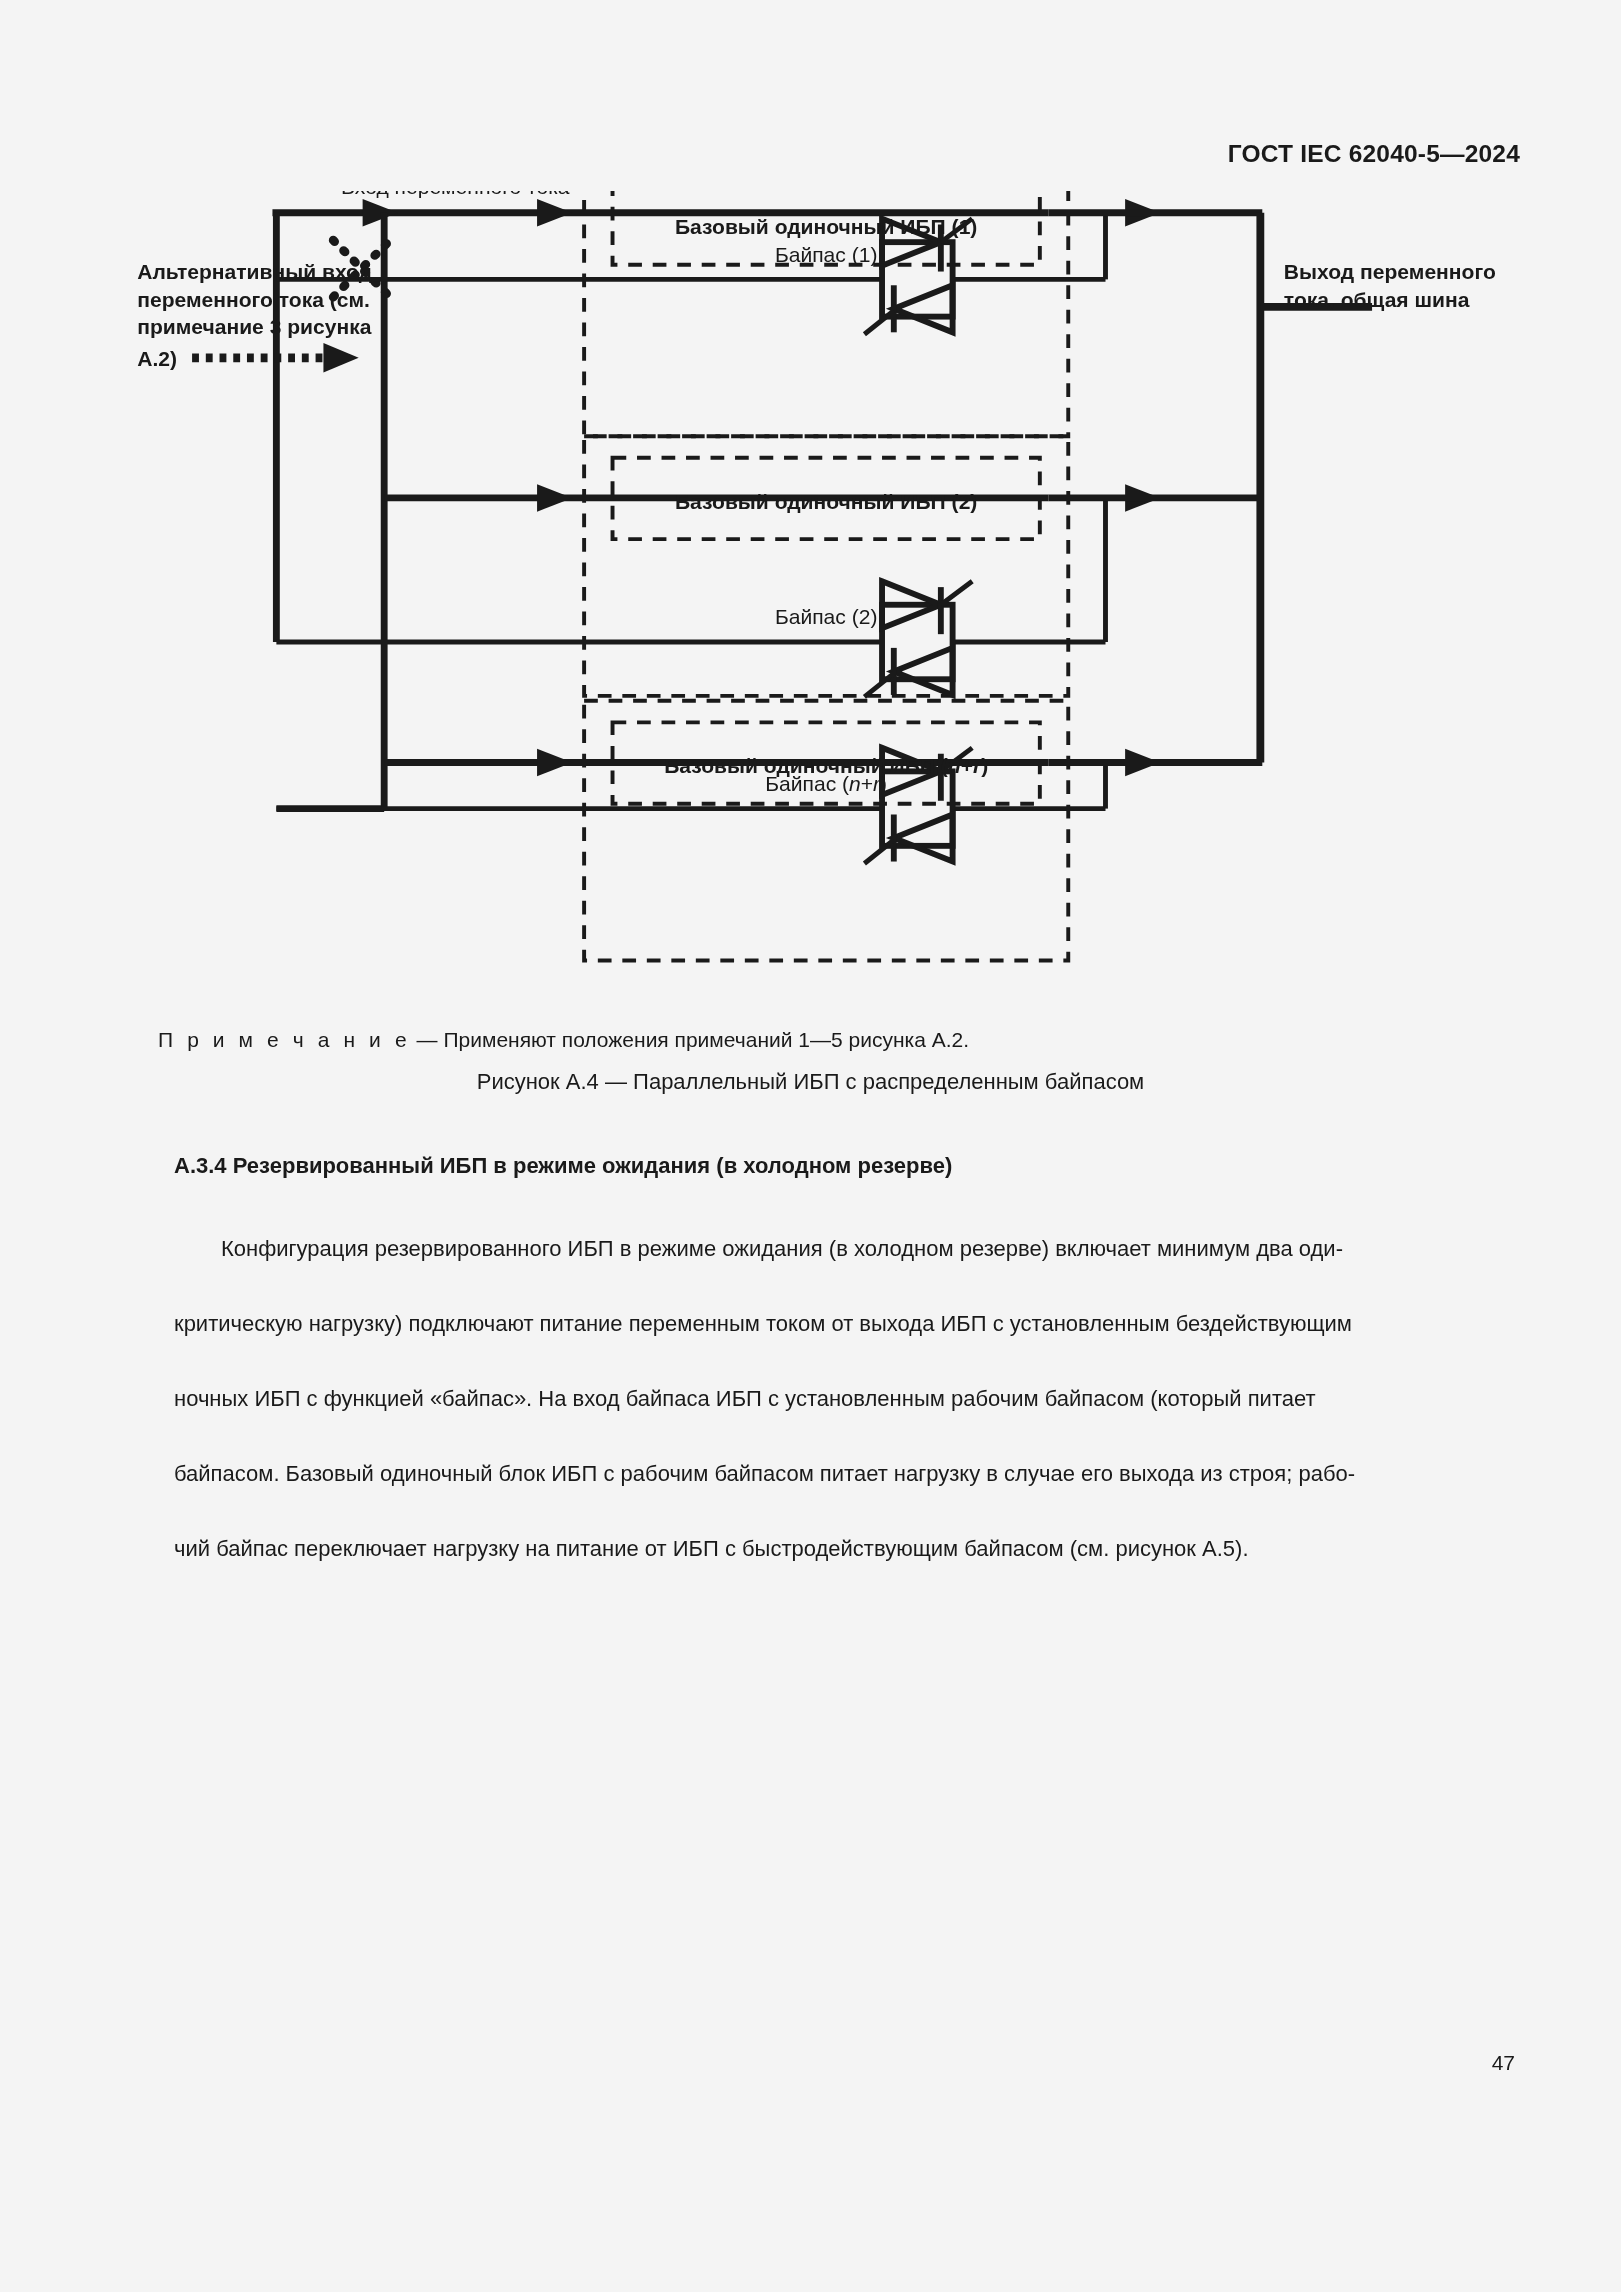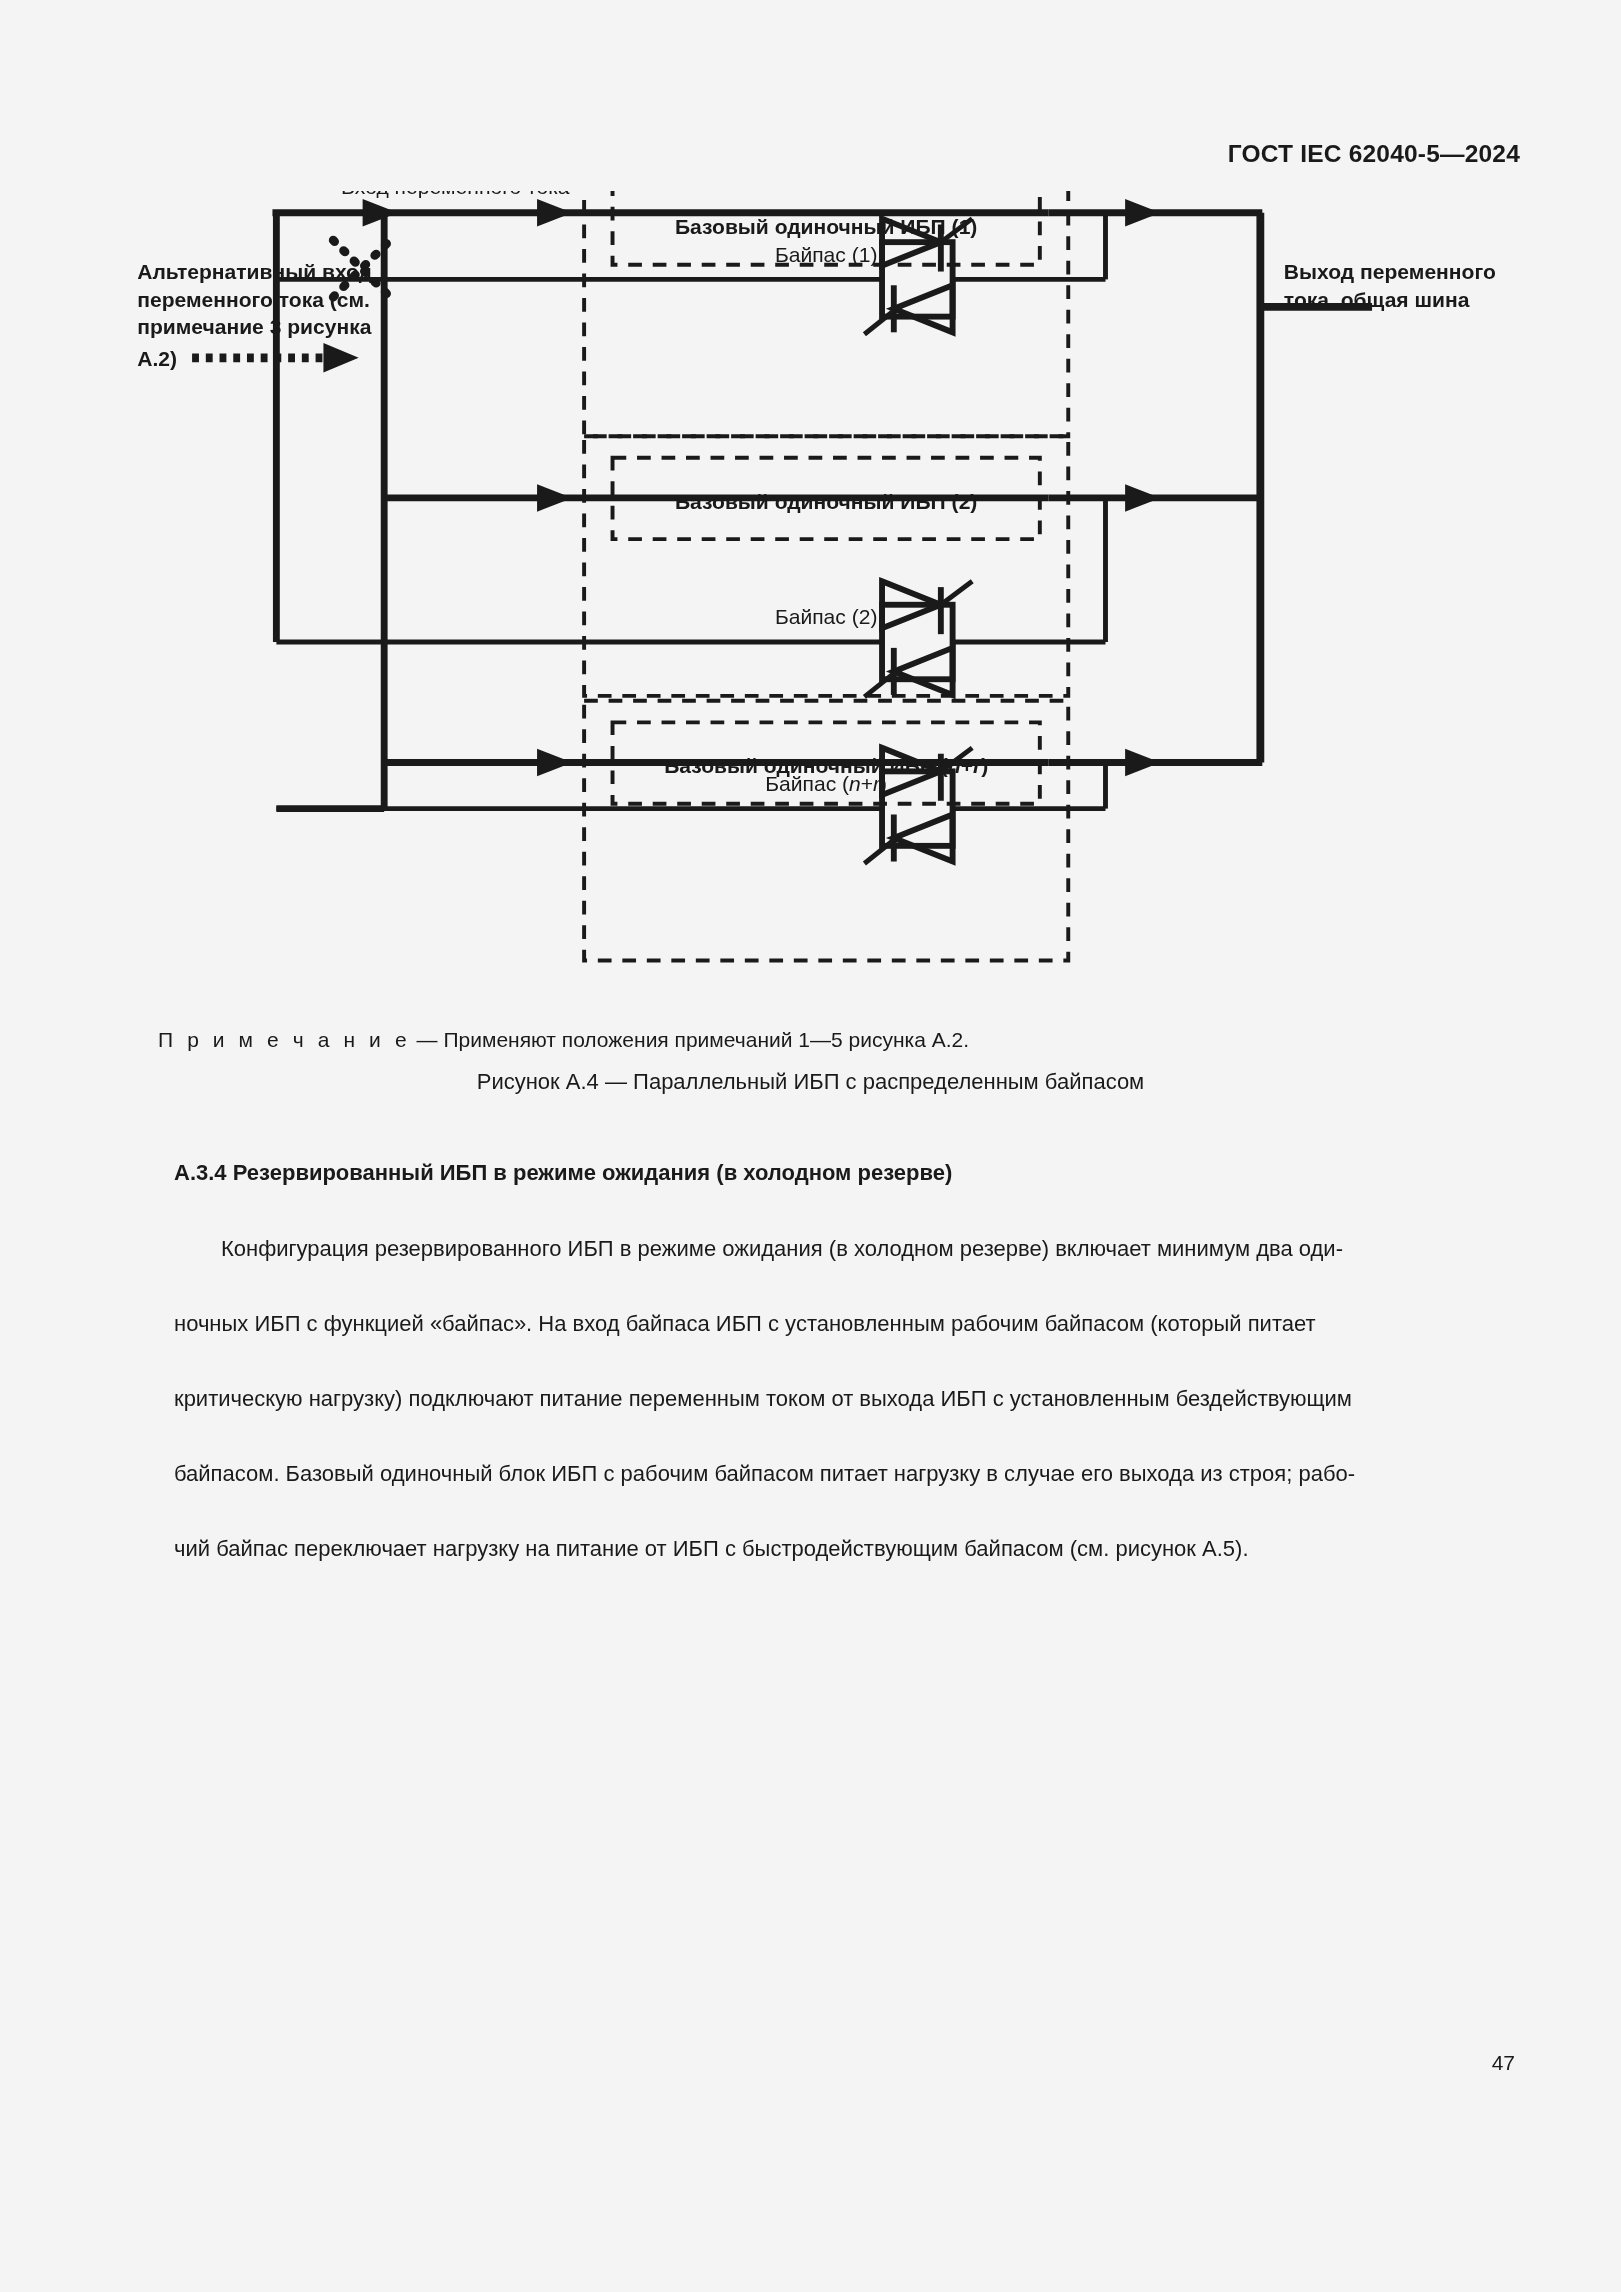--- a/index.html
+++ b/index.html
@@ -66,21 +66,20 @@
   }
 
   
   .section-heading {
     position: absolute;
     left: 174px;
     top: 1153px;
     font-size: 22px;
     font-weight: bold;
     white-space: nowrap;
-    margin-top: 7px;
   }
   .body-block {
     position: absolute;
     left: 174px;
     top: 1188px;
     width: 1276px;
     font-size: 22px;
     line-height: 29px;
     text-align: justify;
   }
@@ -225,20 +224,20 @@
 <div class="fig-note">
   <span class="note-word">П р и м е ч а н и е</span><span class="note-dash">—</span><span>Применяют положения примечаний 1—5 рисунка А.2.</span>
 </div>
 
 <div class="fig-caption">Рисунок А.4 — Параллельный ИБП с распределенным байпасом</div>
 
 <div class="section-heading">А.3.4 Резервированный ИБП в режиме ожидания (в холодном резерве)</div>
 
 <div class="body-block">
   <span class="body-line indent">Конфигурация резервированного ИБП в режиме ожидания (в холодном резерве) включает минимум два оди-</span>
+  <span class="body-line">критическую нагрузку) подключают питание переменным током от выхода ИБП с установленным бездействующим</span>
   <span class="body-line">ночных ИБП с функцией «байпас». На вход байпаса ИБП с установленным рабочим байпасом (который питает</span>
-  <span class="body-line">критическую нагрузку) подключают питание переменным током от выхода ИБП с установленным бездействующим</span>
   <span class="body-line">байпасом. Базовый одиночный блок ИБП с рабочим байпасом питает нагрузку в случае его выхода из строя; рабо-</span>
   <span class="body-line">чий байпас переключает нагрузку на питание от ИБП с быстродействующим байпасом (см. рисунок А.5).</span>
 </div>
 
 <div class="page-number">47</div>
 
 
 </body></html>

